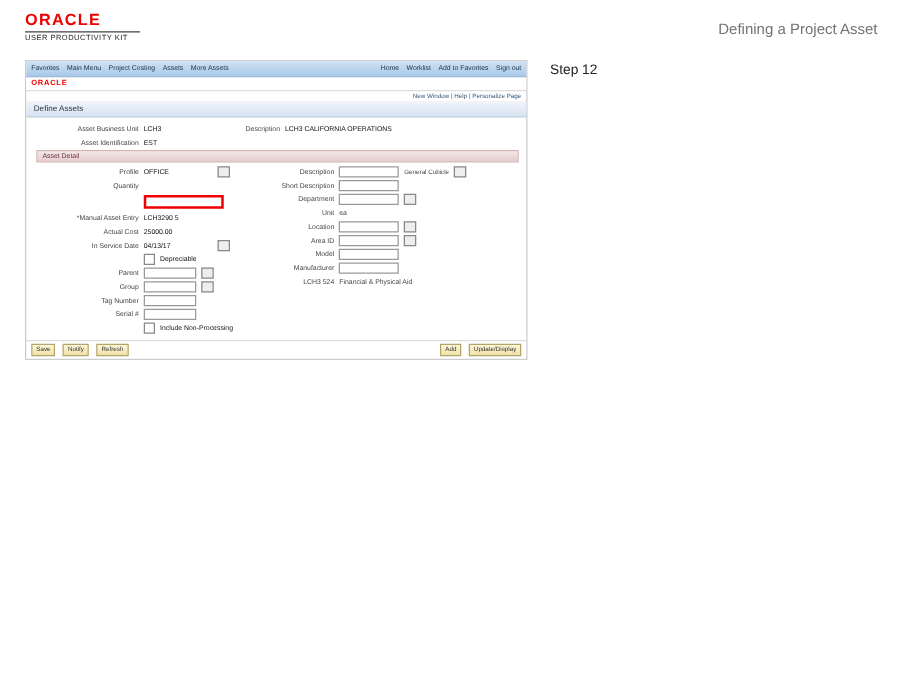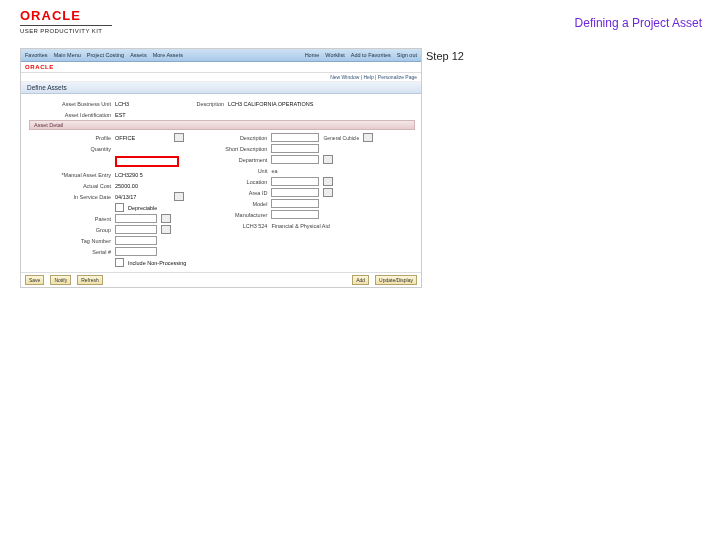--- a/index.html
+++ b/index.html
@@ -1,22 +1,22 @@
 <!DOCTYPE html>
 <html><head>
 <meta charset="utf-8">
 <style>
 html,body{margin:0;padding:0;width:720px;height:540px;background:#fff;font-family:Arial,Helvetica,sans-serif;color:#333;overflow:hidden}
 .hdr{display:flex;justify-content:space-between;align-items:flex-start;padding:8px 18px 6px 20px}
 .logo{display:flex;flex-direction:column;gap:2px}
 .oracle-word{font-weight:700;color:#e00;font-size:13px;letter-spacing:1px}
 .oracle-line{height:1px;background:#444;width:92px}
 .upk{font-size:6px;letter-spacing:0.4px;color:#222}
-.doc-title{font-size:12px;color:#6d28d9;padding-top:8px}
-.body-row{display:flex;align-items:flex-start;padding:8px 18px 0 20px;gap:4px}
+.doc-title{font-size:12px;color:#737373;padding-top:8px}
+.body-row{display:flex;align-items:flex-start;padding:8px 18px 0 20px;gap:18px}
 .ss{width:400px;border:1px solid #ccc;font-size:5.5px;color:#444;position:relative;background:#fff}
 .ss-topbar{height:12px;background:linear-gradient(#cfe2f3,#a7c9ea);border-bottom:1px solid #8aa9c9;display:flex;align-items:center;padding:0 4px;gap:6px;color:#234}
 .ss-topbar .right{margin-left:auto;display:flex;gap:6px}
 .ss-small-oracle{height:10px;background:#fff;border-bottom:1px solid #ddd;display:flex;align-items:center;padding:0 4px}
 .ss-small-oracle .o{color:#e00;font-weight:700;letter-spacing:0.6px;font-size:6px}
 .ss-crumbs{height:8px;display:flex;justify-content:flex-end;padding:0 4px;align-items:center;border-bottom:1px solid #eee;color:#357;font-size:5px}
 .ss-heading{background:linear-gradient(#eef3fb,#d7e3f2);border-bottom:1px solid #b9cadd;padding:2px 6px;color:#234;font-size:6.5px}
 .ss-form{padding:4px 6px 4px 8px}
 .frow{display:flex;align-items:center;gap:4px;height:11px}
 .frow .lbl{width:82px;text-align:right;color:#444}

